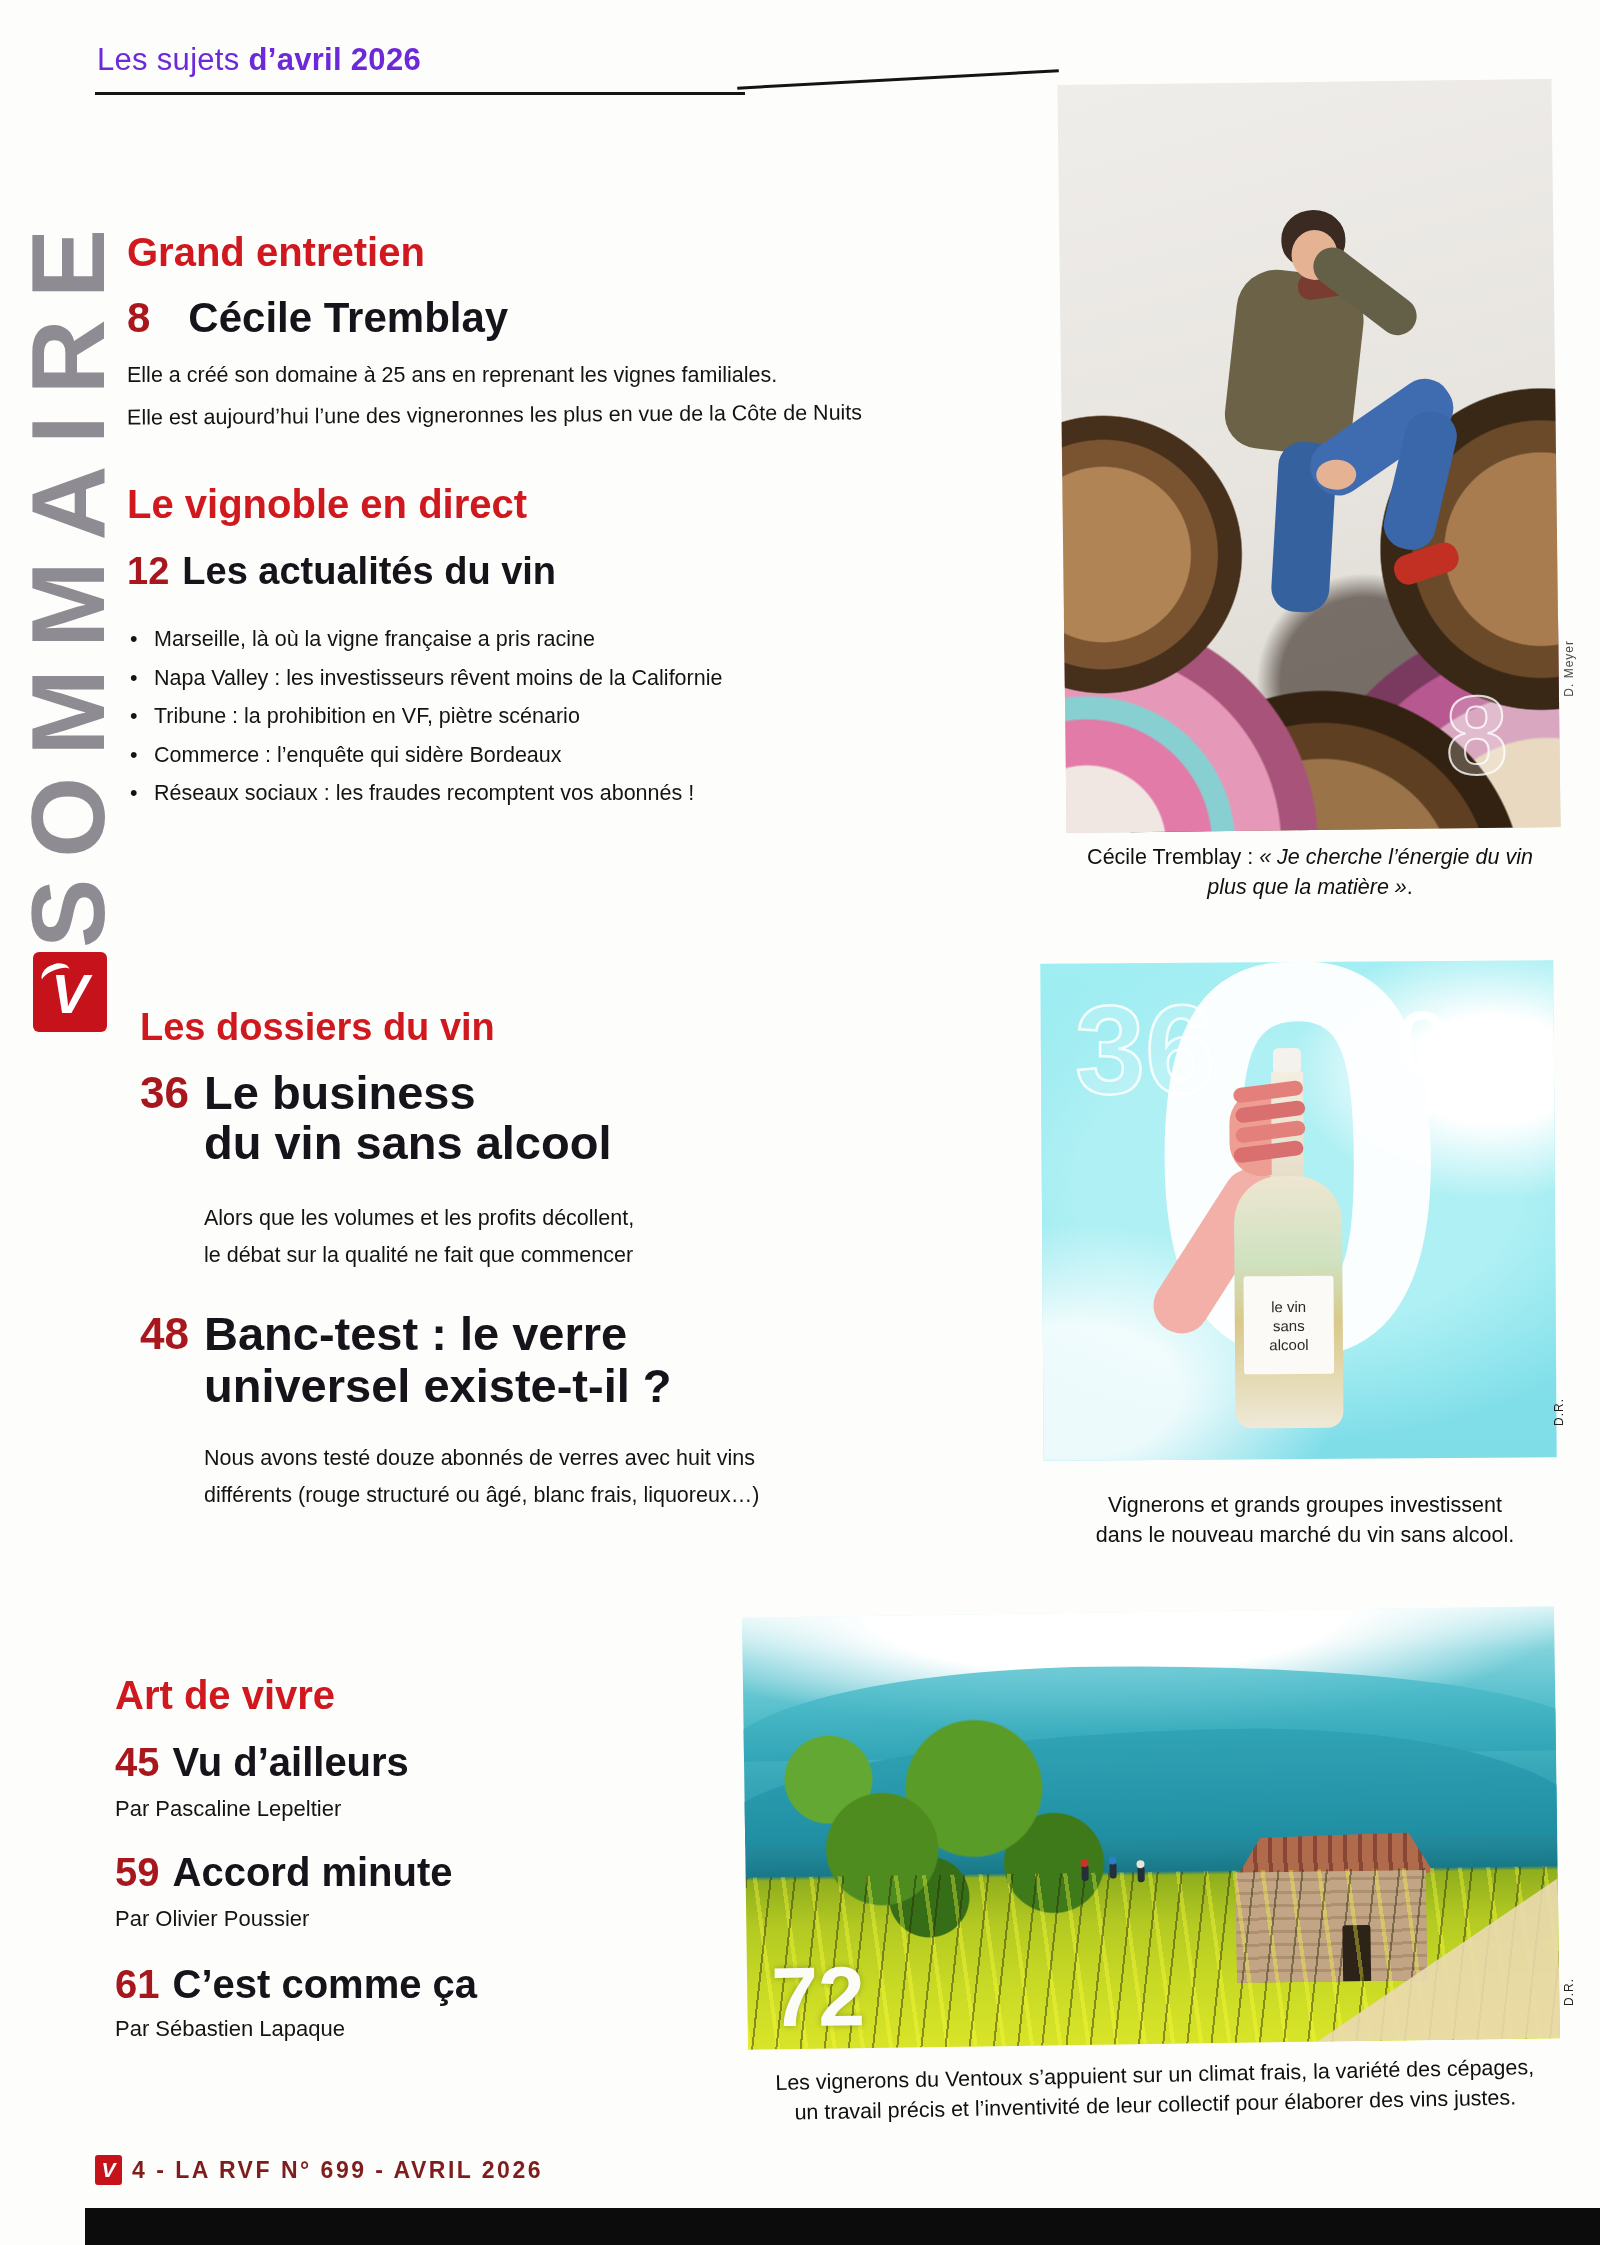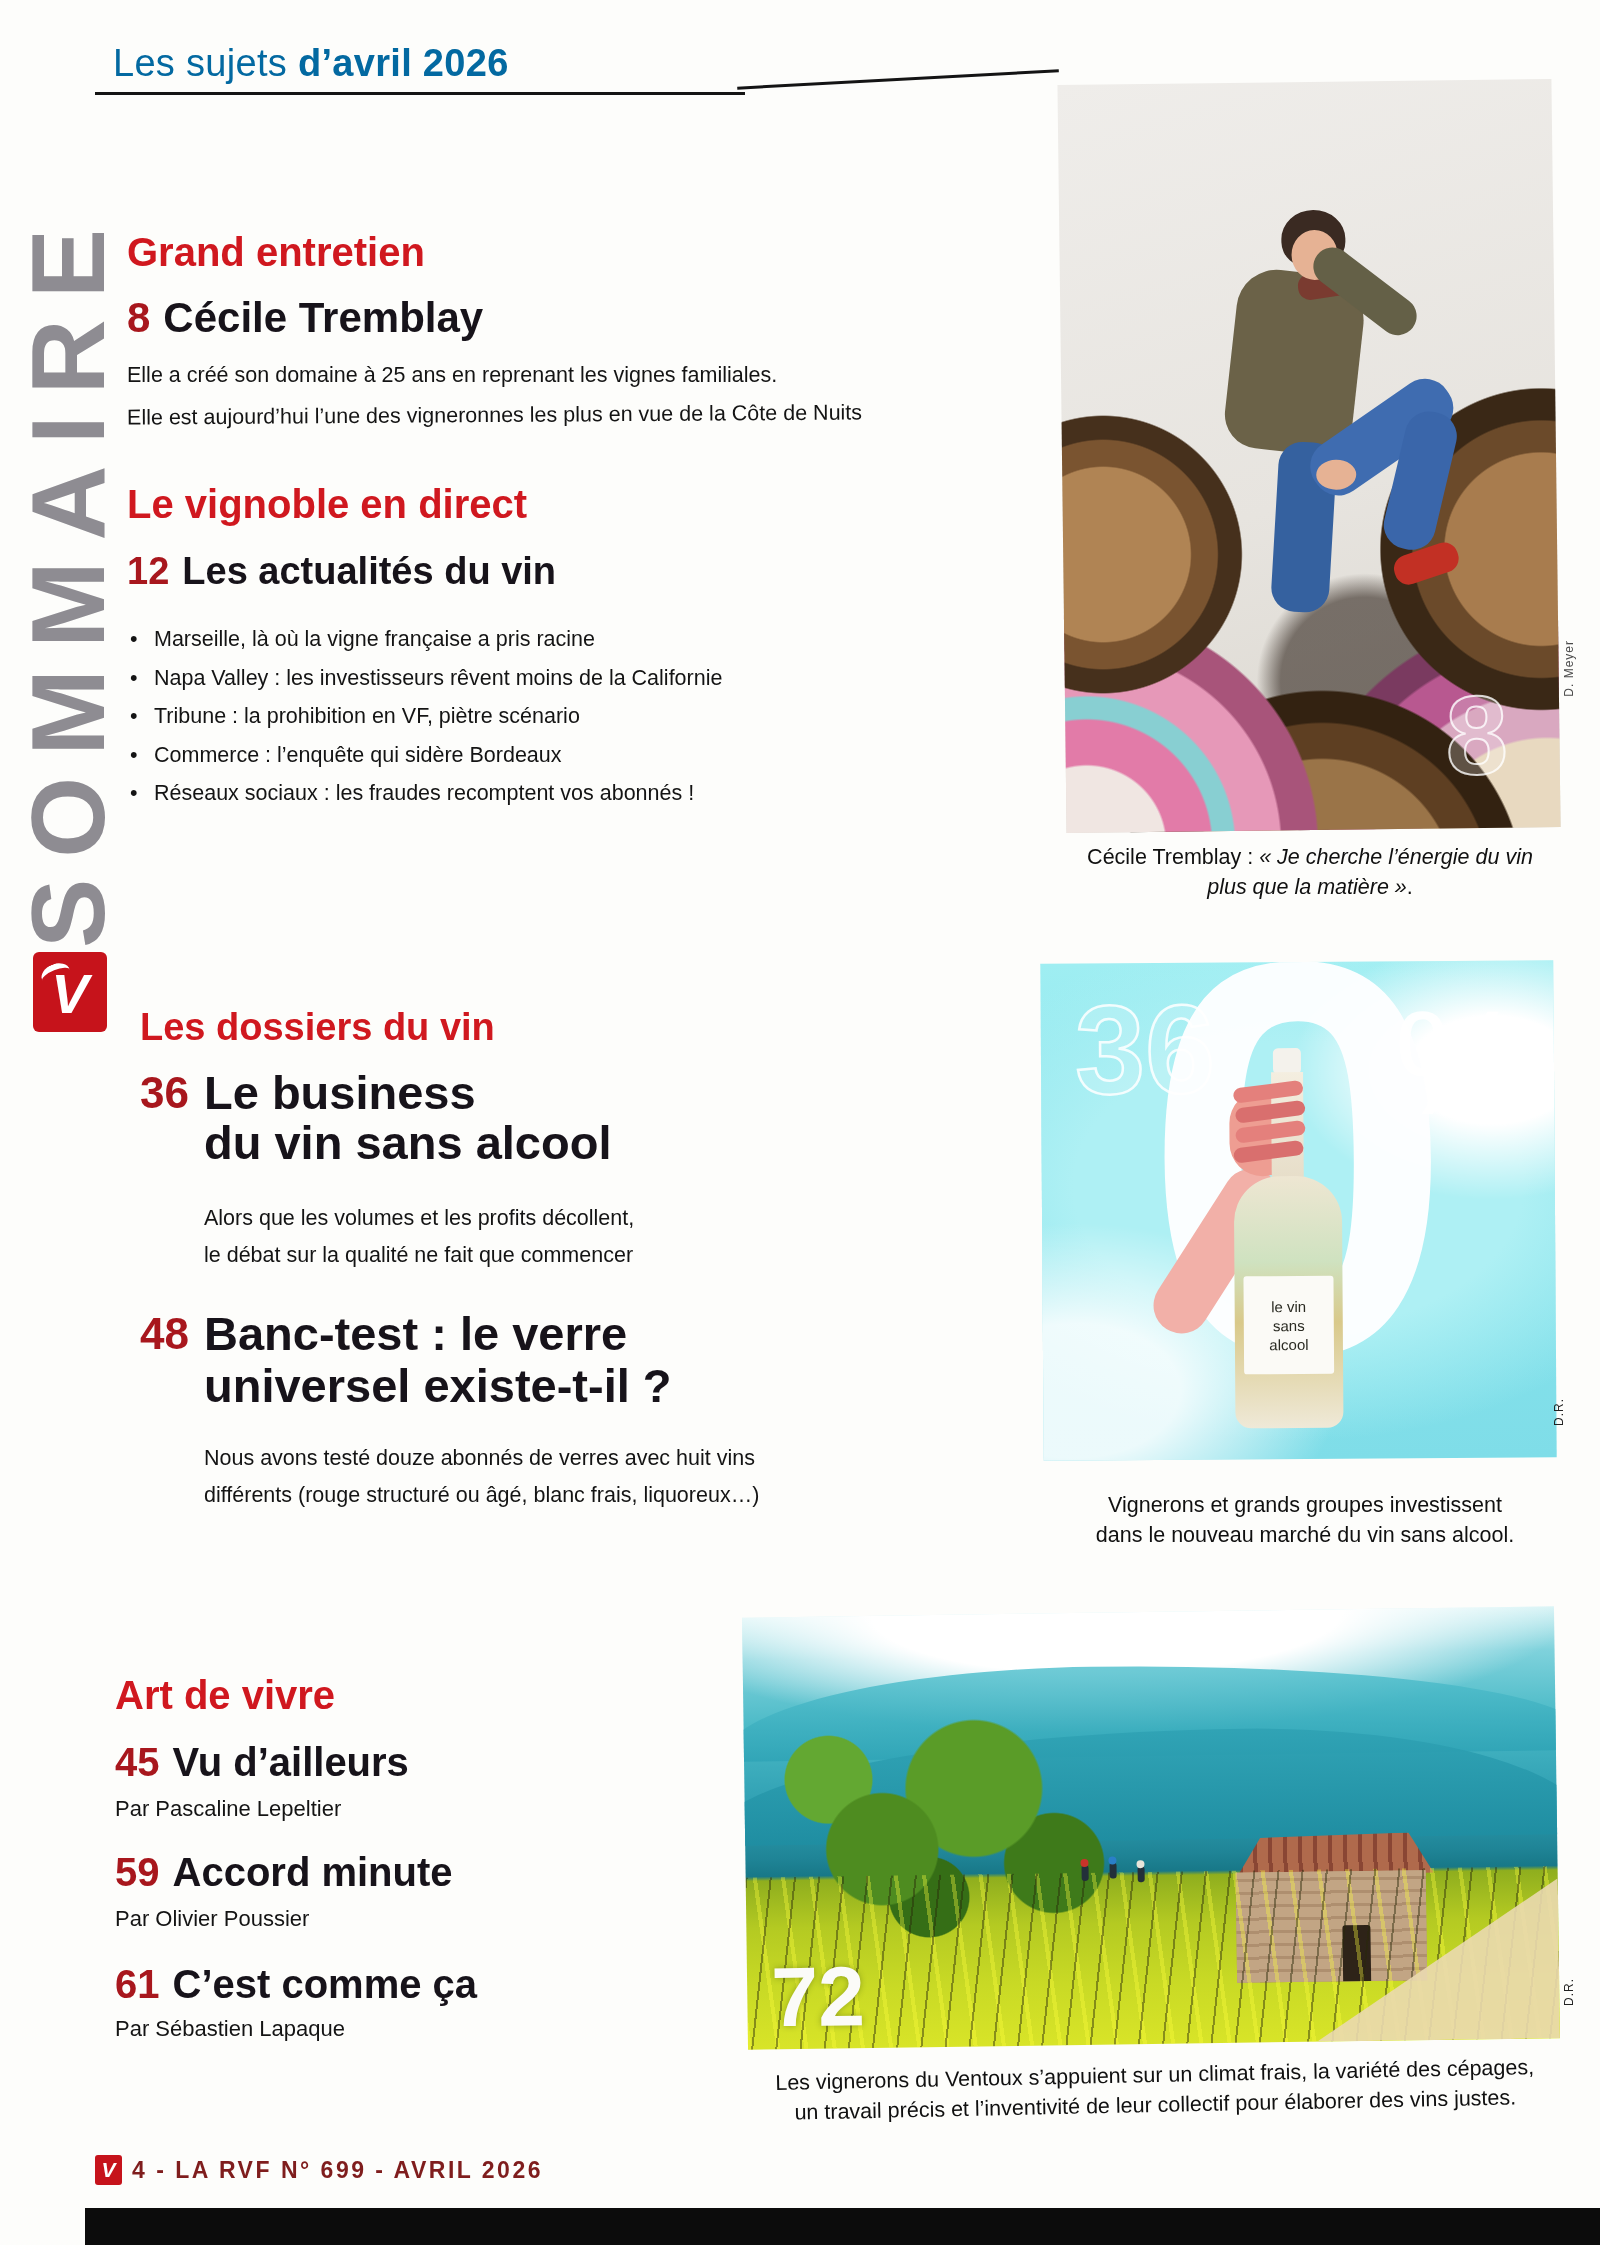--- a/index.html
+++ b/index.html
@@ -4,21 +4,21 @@
 <style>
   :root{
     --heading_red:#d0181f; --number_red:#a8171d; --logo_red:#c6131b; --sommaire_gray:#8e8c92;
   }
   html,body{margin:0;padding:0;background:#ffffff;}
   #page{position:relative;width:1600px;height:2245px;background:#fdfdfb;overflow:hidden;
         font-family:"Liberation Sans", sans-serif;color:#18141a;}
   .abs{position:absolute;}
 
   
-  .hdr{left:97px;top:42px;font-size:38px;color:#0369a1;letter-spacing:.3px;margin-left:16px;}
+  .hdr{left:97px;top:42px;font-size:31px;color:#6d28d9;letter-spacing:.3px;}
   .hdr b{font-weight:700;}
   .hdr-rule{left:95px;top:92px;width:650px;height:3px;background:#141414;}
   .hdr-rule2{left:737px;top:78px;width:322px;height:2.5px;background:#141414;transform:rotate(-3.1deg);}
 
   
   #sommaire{left:16px;top:948px;transform-origin:0 0;transform:rotate(-90deg);
     font-size:104px;font-weight:700;letter-spacing:21px;color:var(--sommaire_gray,#8e8c92);
     white-space:nowrap;line-height:1;}
   .vlogo{left:33px;top:952px;width:74px;height:80px;background:var(--logo_red,#c6131b);
     border-radius:6px;display:flex;align-items:center;justify-content:center;}
@@ -151,21 +151,21 @@
   <div class="abs hdr-rule2"></div>
 
   <div id="sommaire" class="abs">SOMMAIRE</div>
   <div class="abs vlogo">
     <span class="vletter">V</span>
   </div>
 
   <div class="abs red-heading" style="left:127px;top:232px;">Grand entretien</div>
   <div class="abs entry" style="left:127px;top:294px;">
     <span class="num" style="font-size:42px;">8</span>
-    <span class="etitle" style="font-size:42px;">Cécile Tremblay</span>
+    <span class="etitle" style="font-size:42px;margin-left:25px;">Cécile Tremblay</span>
   </div>
   <div class="abs desc" style="left:127px;top:356px;">Elle a créé son domaine à 25 ans en reprenant les vignes familiales.</div>
   <div class="abs desc" style="left:127px;top:396px;transform:rotate(-0.4deg);">Elle est aujourd’hui l’une des vigneronnes les plus en vue de la Côte de Nuits</div>
 
   <div class="abs red-heading" style="left:127px;top:484px;">Le vignoble en direct</div>
   <div class="abs entry" style="left:127px;top:550px;">
     <span class="num" style="font-size:38px;">12</span>
     <span class="etitle" style="font-size:38px;">Les actualités du vin</span>
   </div>
   <ul class="abs bullets" style="left:130px;top:620px;width:660px;">

